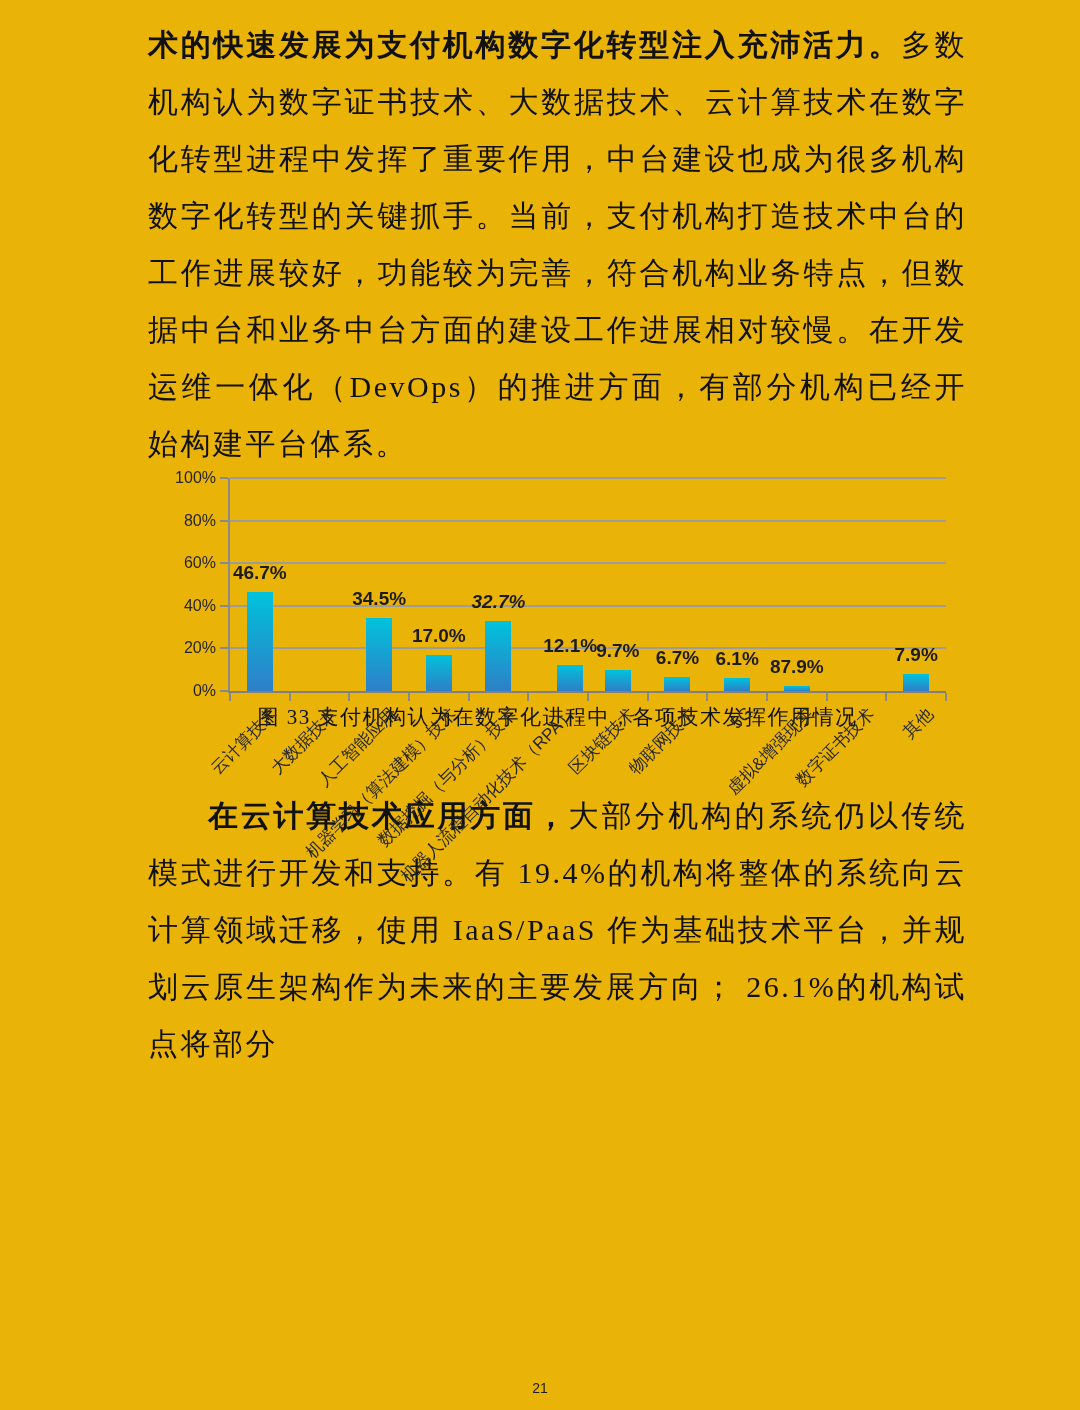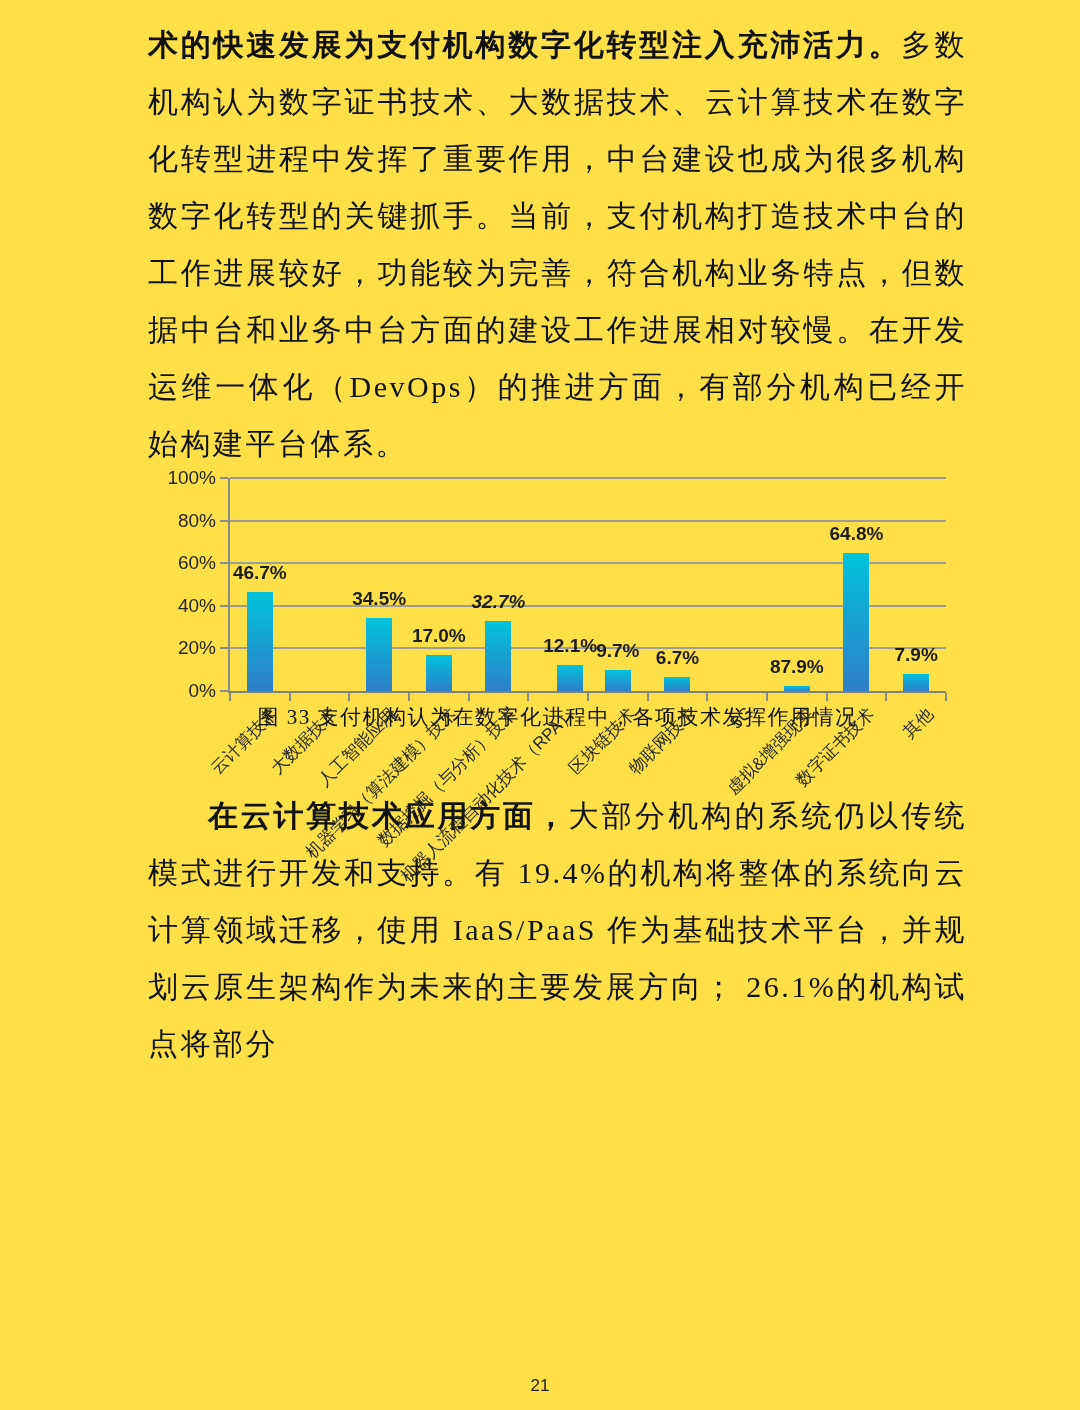--- a/index.html
+++ b/index.html
@@ -1,19 +1,19 @@
 <!DOCTYPE html>
 <html><head>
 <meta charset="utf-8">
 <style>
   * { margin:0; padding:0; box-sizing:border-box; }
   html,body { background:#ffffff; }
   .page {
     width:1080px; height:1410px; position:relative; overflow:hidden;
-    background:#fde047; color:#000;
+    background:#eab308; color:#000;
     font-family:"Liberation Serif","DejaVu Serif",serif;
   }
   .content { padding:16px 113px 0 148px; }
   .para {
     font-size:30px; line-height:57px; text-align:justify;
     letter-spacing:2.5px; color:#111;
   }
   .para .lead { font-weight:bold; letter-spacing:2px; }
   .indent { text-indent:2em; }
 
@@ -23,21 +23,21 @@
   .plot {
     position:relative; margin-left:70px; height:213px; width:716px;
     font-family:"Liberation Sans","DejaVu Sans",sans-serif;
   }
   .axis-y { position:absolute; left:-2px; top:0; bottom:0; width:2px; background:#8a8a8a; }
   .axis-x { position:absolute; left:-2px; right:0; bottom:-2px; height:2px; background:#808080; }
   .gridline { position:absolute; left:0; right:0; height:2px; background:#9c9c9c; }
   .ytick { position:absolute; left:-10px; width:8px; height:2px; background:#8a8a8a; }
   .ylabel {
     position:absolute; right:calc(100% + 14px); transform:translateY(-50%);
-    font-size:19px; color:#262626; white-space:nowrap;
+    font-size:16px; color:#262626; white-space:nowrap;
   }
   .slots { position:absolute; left:0; right:0; top:0; bottom:0; }
   .slot { position:absolute; top:0; bottom:0; }
   .bar {
     position:absolute; bottom:0; left:50%; transform:translateX(-50%);
     width:26px;
   }
   .value-label {
     position:absolute; left:50%; transform:translateX(-50%);
     font-size:19px; font-weight:bold; color:#1c1c1c; white-space:nowrap;
@@ -50,21 +50,21 @@
     transform:rotate(-45deg); transform-origin:top right;
     white-space:nowrap; font-size:17px; color:#262626;
   }
   .caption {
     text-align:center; font-size:21px; color:#111;
     margin-top:12px; letter-spacing:1.5px;
   }
   .para-bottom { margin-top:56px; }
   .page-number {
     position:absolute; bottom:14px; left:0; right:0; text-align:center;
-    font-size:17px; color:#222;
+    font-size:14px; color:#222;
     font-family:"Liberation Sans","DejaVu Sans",sans-serif;
   }
 </style>
 </head>
 <body>
 
 <div class="page">
   <div class="content">
 
     <p class="para"><span class="lead">术的快速发展为支付机构数字化转型注入充沛活力。</span><span>多数机构认为数字证书技术、大数据技术、云计算技术在数字化转型进程中发挥了重要作用，中台建设也成为很多机构数字化转型的关键抓手。当前，支付机构打造技术中台的工作进展较好，功能较为完善，符合机构业务特点，但数据中台和业务中台方面的建设工作进展相对较慢。在开发运维一体化（DevOps）的推进方面，有部分机构已经开始构建平台体系。</span></p>
@@ -114,27 +114,27 @@
                 <div class="value-label" style="bottom: calc(12.1% + 8px);">12.1%</div>
               </div>
               <div class="slot" style="left: 50%; width: 8.33333%;">
                 <div class="bar" style="height: 9.7%; background: linear-gradient(rgb(0, 195, 219), rgb(47, 126, 199));"></div>
                 <div class="value-label" style="bottom: calc(9.7% + 8px);">9.7%</div>
               </div>
               <div class="slot" style="left: 58.3333%; width: 8.33333%;">
                 <div class="bar" style="height: 6.7%; background: linear-gradient(rgb(0, 195, 219), rgb(47, 126, 199));"></div>
                 <div class="value-label" style="bottom: calc(6.7% + 8px);">6.7%</div>
               </div>
+              <div class="slot" style="left: 66.6667%; width: 8.33333%;">
+                <div class="bar" style="height: 6.1%; background: linear-gradient(rgb(0, 195, 219), rgb(47, 126, 199));"></div>
+                <div class="value-label" style="bottom: calc(6.1% + 8px);">6.1%</div>
+              </div>
               <div class="slot" style="left: 75%; width: 8.33333%;">
                 <div class="bar" style="height: 2.4%; background: linear-gradient(rgb(0, 195, 219), rgb(47, 126, 199));"></div>
                 <div class="value-label" style="bottom: calc(2.4% + 8px);">87.9%</div>
-              </div>
-              <div class="slot" style="left: 83.3333%; width: 8.33333%;">
-                <div class="bar" style="height: 64.8%; background: linear-gradient(rgb(0, 195, 219), rgb(47, 126, 199));"></div>
-                <div class="value-label" style="bottom: calc(64.8% + 8px);">64.8%</div>
               </div>
               <div class="slot" style="left: 91.6667%; width: 8.33333%;">
                 <div class="bar" style="height: 7.9%; background: linear-gradient(rgb(0, 195, 219), rgb(47, 126, 199));"></div>
                 <div class="value-label" style="bottom: calc(7.9% + 8px);">7.9%</div>
               </div>
             </div>
             <div class="xtick" style="left: calc(0% - 1px);"></div>
             <div class="xtick" style="left: calc(8.33333% - 1px);"></div>
             <div class="xtick" style="left: calc(16.6667% - 1px);"></div>
             <div class="xtick" style="left: calc(25% - 1px);"></div>

